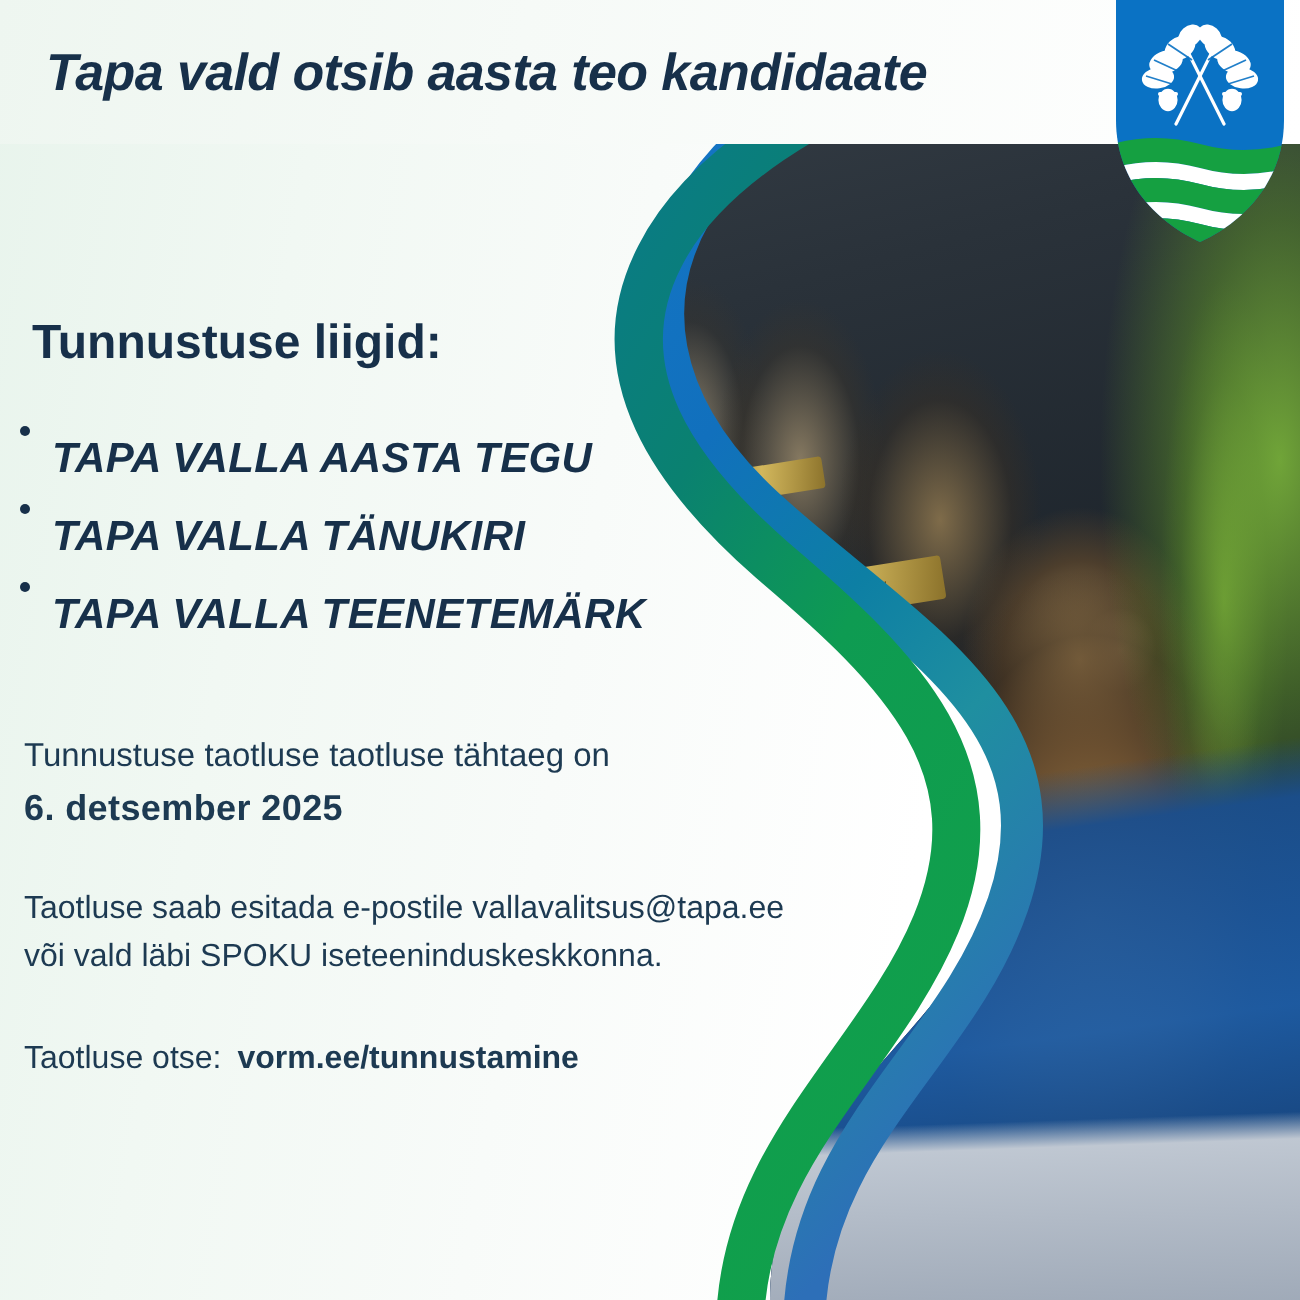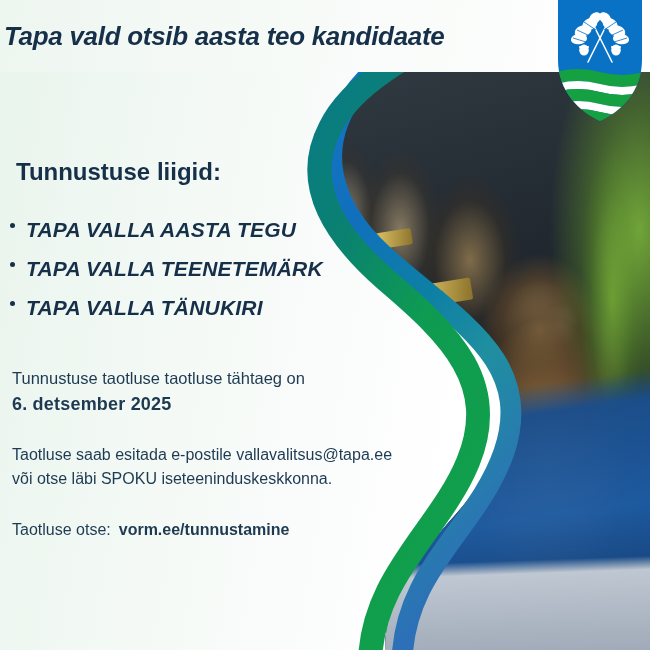--- a/index.html
+++ b/index.html
@@ -81,21 +81,21 @@
   .header {
     position: absolute;
     left: 0; top: 0;
     width: 650px;
     height: 72px;
     background: linear-gradient(100deg, #eef6f0 0%, #f6faf7 40%, #ffffff 100%);
     z-index: 5;
   }
   .title {
     position: absolute;
-    left: 4px;
+    left: 23px;
     top: 21px;
     font-size: 26px;
     font-style: italic;
     font-weight: bold;
     color: #17304a;
     letter-spacing: -0.3px;
     white-space: nowrap;
   }
 
   
@@ -127,21 +127,21 @@
   .bullets {
     position: absolute;
     left: 10px;
     top: 218px;
     margin: 0;
     padding: 0;
     list-style: none;
   }
   .bullets li {
     display: flex;
-    align-items: center;
+    align-items: flex-start;
     font-size: 21px;
     font-style: italic;
     font-weight: bold;
     color: #17304a;
     letter-spacing: 0.2px;
     margin-bottom: 15px;
     white-space: nowrap;
   }
   .bullets .dot {
     display: inline-block;
@@ -278,32 +278,32 @@
   <div class="content">
     <div class="heading">Tunnustuse liigid:</div>
 
     <ul class="bullets">
       <li>
         <span class="dot"></span>
         <span>TAPA VALLA AASTA TEGU</span>
       </li>
       <li>
         <span class="dot"></span>
-        <span>TAPA VALLA TEENETEMÄRK</span>
+        <span>TAPA VALLA TÄNUKIRI</span>
       </li>
       <li>
         <span class="dot"></span>
-        <span>TAPA VALLA TÄNUKIRI</span>
+        <span>TAPA VALLA TEENETEMÄRK</span>
       </li>
     </ul>
 
     <div class="para deadline-1">Tunnustuse taotluse taotluse tähtaeg on</div>
     <div class="para deadline-2">6. detsember 2025</div>
 
     <div class="para contact-1">Taotluse saab esitada e-postile vallavalitsus@tapa.ee</div>
-    <div class="para contact-2">või otse läbi SPOKU iseteeninduskeskkonna.</div>
+    <div class="para contact-2">või vald läbi SPOKU iseteeninduskeskkonna.</div>
 
     <div class="para formline">
       <span>Taotluse otse:</span><span class="url">vorm.ee/tunnustamine</span>
     </div>
   </div>
 
 </div>
 
 </body></html>

